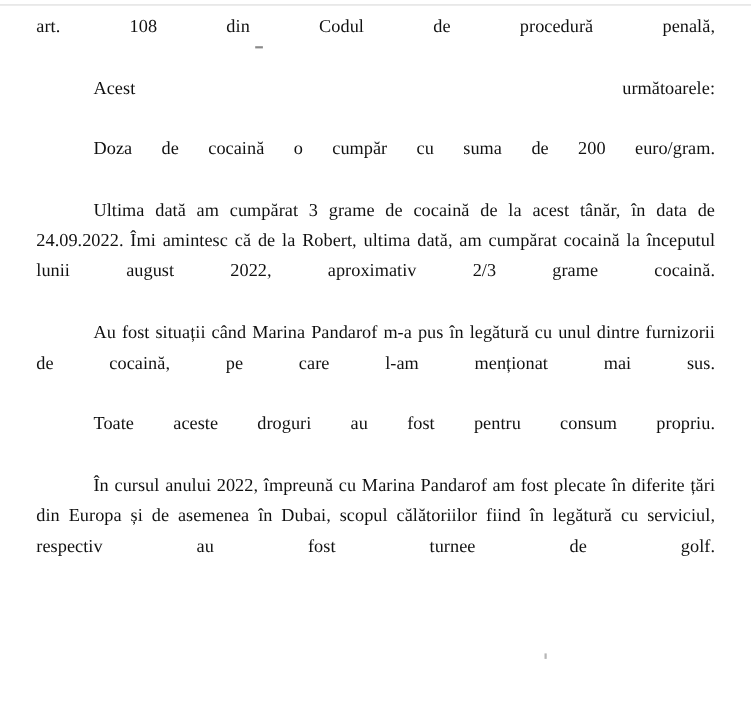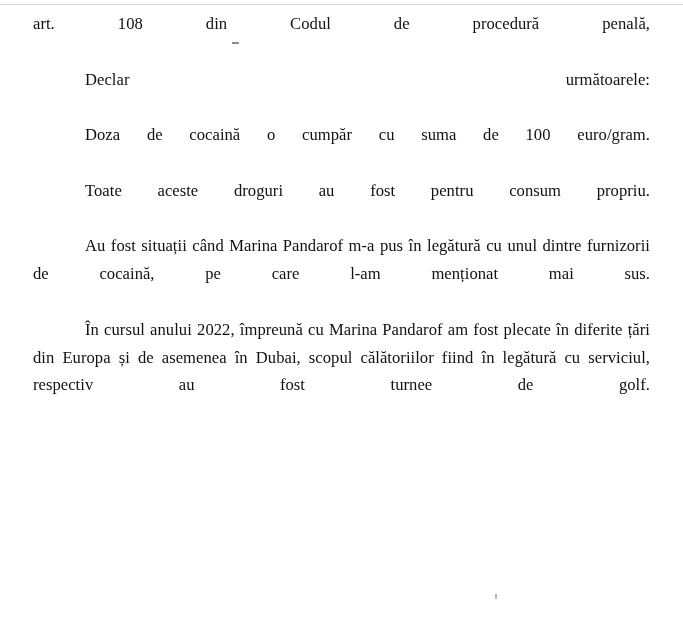--- a/index.html
+++ b/index.html
@@ -82,22 +82,23 @@
   }
 </style>
 </head>
 <body>
 
 <div class="scan-top-rule"></div>
 
 <div class="page">
   <div class="doc-body" id="doc-body">
       <p class="para continuation" id="p-continuation"><span>art. 108 din Codul de procedură penală,</span></p>
-      <p class="para" id="p-declar"><span>Declar următoarele:</span></p>
-      <p class="para" id="p-doza"><span>Doza de cocaină o cumpăr cu suma de 100 euro/gram.</span></p>
+      <p class="para" id="p-declar"><span>Acest următoarele:</span></p>
+      <p class="para" id="p-doza"><span>Doza de cocaină o cumpăr cu suma de 200 euro/gram.</span></p>
+      <p class="para" id="p-ultima-data"><span>Ultima dată am cumpărat 3 grame de cocaină de la acest tânăr, în data de 24.09.2022. Îmi amintesc că de la Robert, ultima dată, am cumpărat cocaină la începutul lunii august 2022, aproximativ 2/3 grame cocaină.</span></p>
+      <p class="para" id="p-situatii-marina"><span>Au fost situații când Marina Pandarof m-a pus în legătură cu unul dintre furnizorii de cocaină, pe care l-am menționat mai sus.</span></p>
       <p class="para" id="p-consum-propriu"><span>Toate aceste droguri au fost pentru consum propriu.</span></p>
-      <p class="para" id="p-situatii-marina"><span>Au fost situații când Marina Pandarof m-a pus în legătură cu unul dintre furnizorii de cocaină, pe care l-am menționat mai sus.</span></p>
       <p class="para" id="p-calatorii"><span>În cursul anului 2022, împreună cu Marina Pandarof am fost plecate în diferite țări din Europa și de asemenea în Dubai, scopul călătoriilor fiind în legătură cu serviciul, respectiv au fost turnee de golf.</span></p>
     </div>
 </div>
 
 <div class="artifact-dash"></div>
 <div class="artifact-speck"></div>
 
 </body></html>

